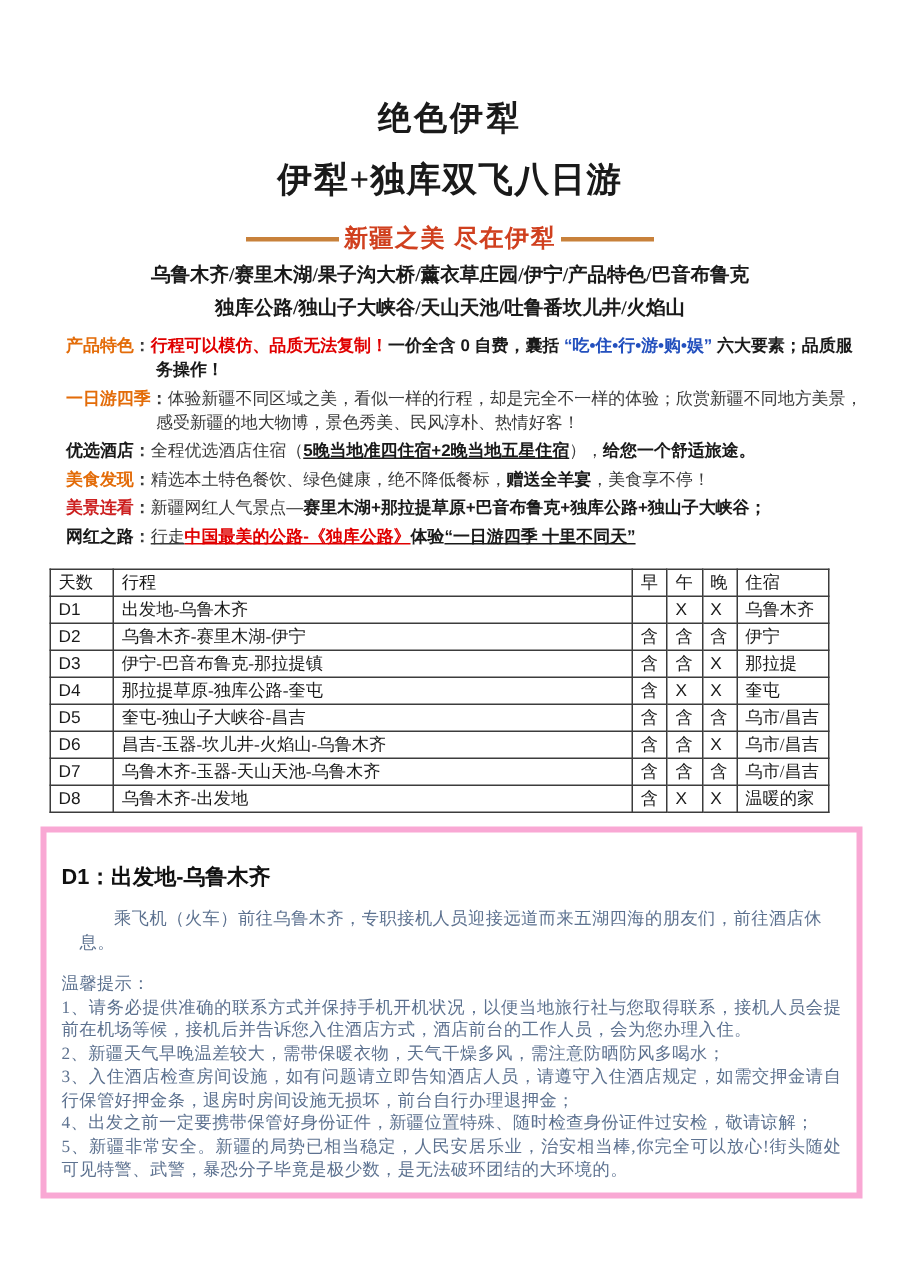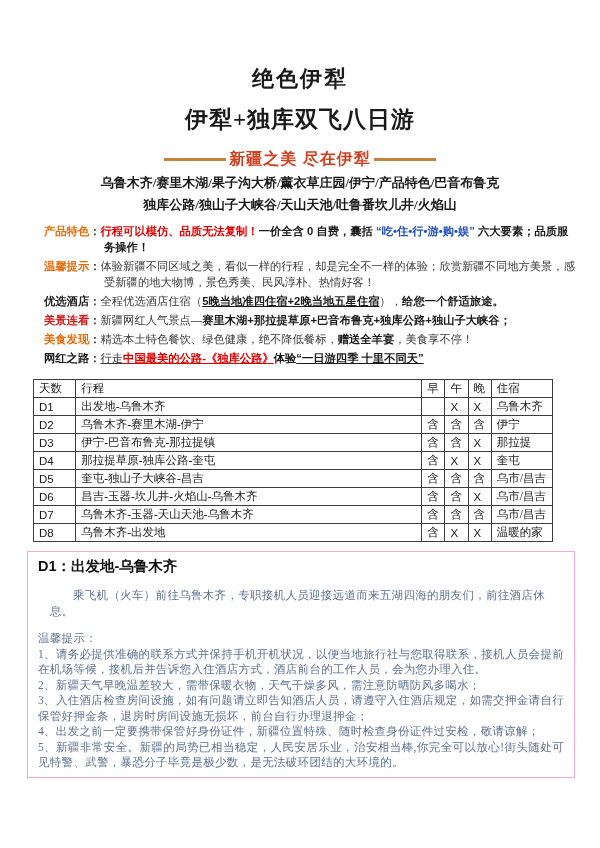--- a/index.html
+++ b/index.html
@@ -38,22 +38,22 @@
               overflow:hidden;white-space:nowrap;font-weight:normal;text-align:left;}
   .itin-table th{font-family:"Liberation Serif",serif;}
   .col-day{width:40px;}  .col-route{width:328px;} .col-meal{width:22px;}
   .col-stay{width:58px;}
   .cell-day{font-family:"Liberation Sans",sans-serif;font-weight:bold;}
   .cell-meal{text-align:center;}
   .cell-x{font-family:"Liberation Sans",sans-serif;font-weight:bold;text-align:center;}
   .th-meal{text-align:center;}
 
   
-  .day-box{margin:9px 0 0 27px;width:548px;box-sizing:border-box;border:1px solid #f9a8d4;
-           padding:4px 10px 6px 10px;}
+  .day-box{margin:9px 0 0 27px;width:548px;box-sizing:border-box;border:4px solid #f9a8d4;
+           padding:19px 10px 6px 10px;}
   .day-heading{font-family:"Liberation Sans",sans-serif;font-size:14.5px;font-weight:bold;
                color:#111;margin:1px 0 7px 0;}
   .day-body{color:#5d7290;font-size:11.5px;line-height:15.5px;letter-spacing:0.3px;}
   .day-intro{margin:12px;text-indent:2em;}
   .tips-title{margin:0;}
   .tip{margin:0;text-align:justify;}
 </style>
 </head>
 <body>
 
@@ -66,24 +66,24 @@
     <span class="tagline-line"></span>
     <span class="tagline-text">新疆之美 尽在伊犁</span>
     <span class="tagline-line"></span>
   </div>
 
   <div class="dest-line">乌鲁木齐/赛里木湖/果子沟大桥/薰衣草庄园/伊宁/产品特色/巴音布鲁克</div>
   <div class="dest-line">独库公路/独山子大峡谷/天山天池/吐鲁番坎儿井/火焰山</div>
 
   <div class="features">
       <p class="feature"><span class="flabel l-orange">产品特色</span><span class="fcolon">：</span><span class="s-red-bold">行程可以模仿、品质无法复制！</span><span class="s-bold">一价全含 0 自费</span><span class="s-bold">，囊括 </span><span class="s-blue-bold">“吃•住•行•游•购•娱”</span><span class="s-bold"> 六大要素；品质服务操作！</span></p>
-      <p class="feature"><span class="flabel l-orange">温馨提示</span><span class="fcolon">：</span><span>体验新疆不同区域之美，看似一样的行程，却是完全不一样的体验；欣赏新疆不同地方美景，感受新疆的地大物博，景色秀美、民风淳朴、热情好客！</span></p>
+      <p class="feature"><span class="flabel l-orange">一日游四季</span><span class="fcolon">：</span><span>体验新疆不同区域之美，看似一样的行程，却是完全不一样的体验；欣赏新疆不同地方美景，感受新疆的地大物博，景色秀美、民风淳朴、热情好客！</span></p>
       <p class="feature"><span class="flabel l-black">优选酒店</span><span class="fcolon">：</span><span>全程优选酒店住宿（</span><span class="s-bold-underline">5晚当地准四住宿+2晚当地五星住宿</span><span>），</span><span class="s-bold">给您一个舒适旅途。</span></p>
+      <p class="feature"><span class="flabel l-orange">美食发现</span><span class="fcolon">：</span><span>精选本土特色餐饮、绿色健康，绝不降低餐标，</span><span class="s-bold">赠送全羊宴</span><span>，美食享不停！</span></p>
       <p class="feature"><span class="flabel l-red">美景连看</span><span class="fcolon">：</span><span>新疆网红人气景点—</span><span class="s-bold">赛里木湖+那拉提草原+巴音布鲁克+独库公路+独山子大峡谷；</span></p>
-      <p class="feature"><span class="flabel l-orange">美食发现</span><span class="fcolon">：</span><span>精选本土特色餐饮、绿色健康，绝不降低餐标，</span><span class="s-bold">赠送全羊宴</span><span>，美食享不停！</span></p>
       <p class="feature"><span class="flabel l-black">网红之路</span><span class="fcolon">：</span><span class="s-underline">行走</span><span class="s-red-bold-underline">中国最美的公路-《独库公路》</span><span class="s-bold">体验</span><span class="s-bold-underline">“一日游四季 十里不同天”</span></p>
     </div>
 
   <table class="itin-table">
     <colgroup>
       <col class="col-day">
         <col class="col-route">
         <col class="col-meal">
       <col class="col-meal">
         <col class="col-meal">

